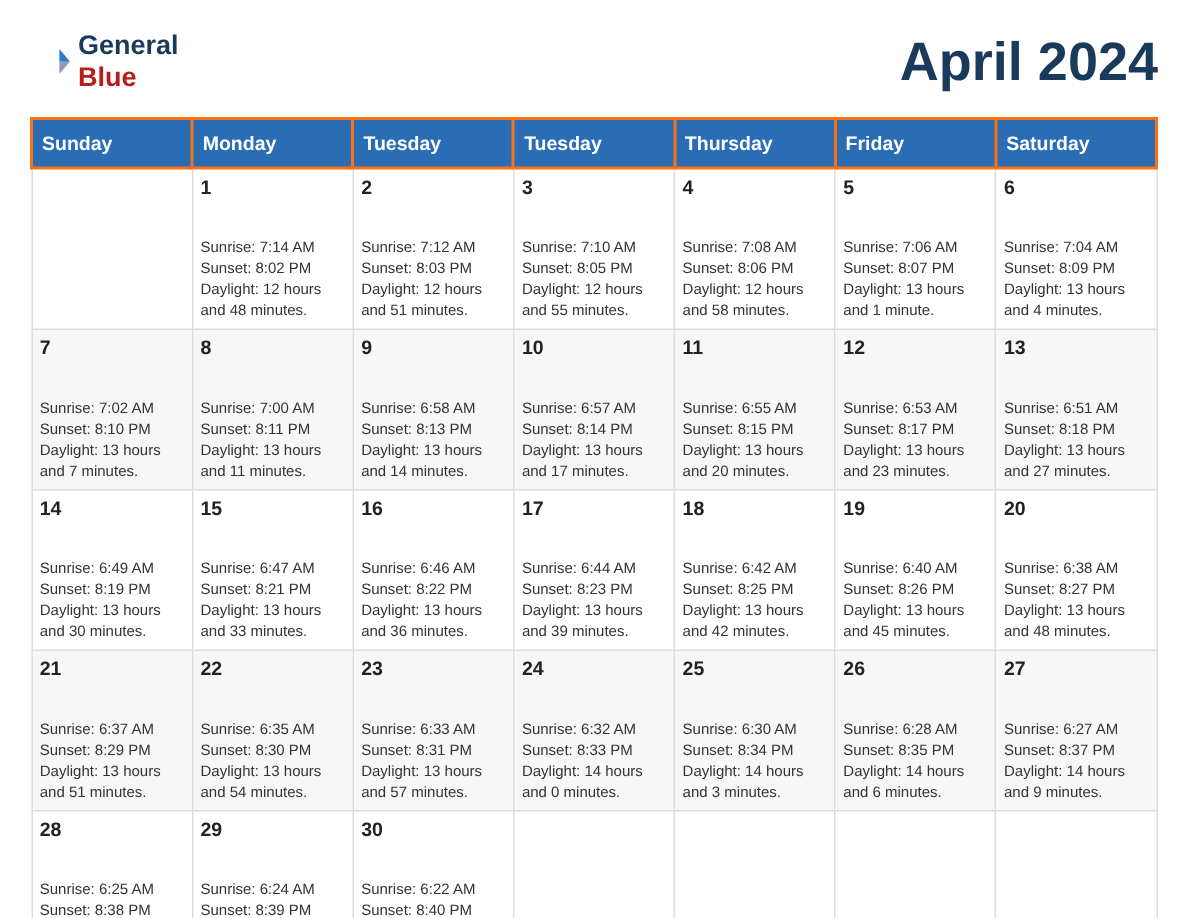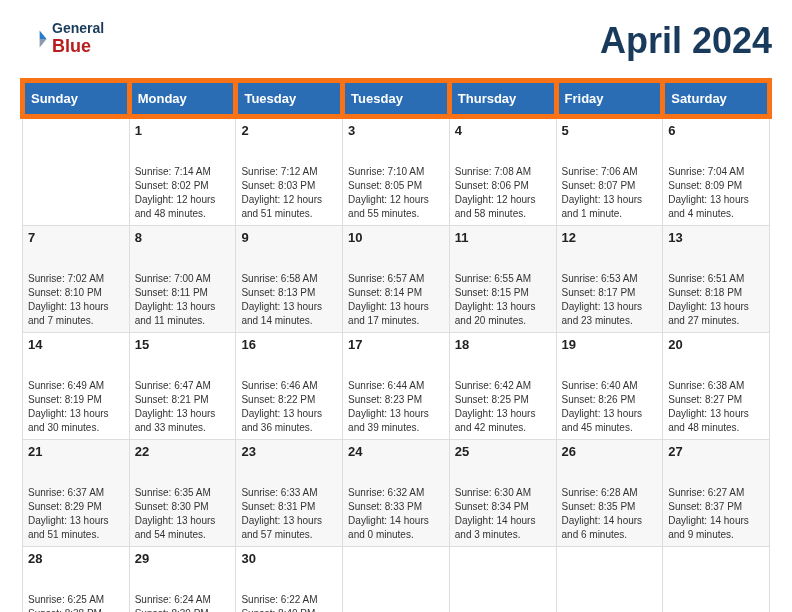--- a/index.html
+++ b/index.html
@@ -42,21 +42,21 @@
       border-collapse: collapse;
       font-size: 11px;
     }
     .calendar-table th {
       background: #2a6db5;
       color: #fff;
       padding: 8px 6px;
       text-align: left;
       font-size: 13px;
       font-weight: bold;
-      border: 5px solid #f97316;
+      border: 2px solid #f97316;
     }
     .calendar-table td {
       border: 1px solid #ddd;
       vertical-align: top;
       padding: 4px 5px;
       width: calc(100% / 7);
       min-height: 80px;
       background: #fff;
     }
     .day-number {
@@ -82,21 +82,21 @@
 </head>
 <body>
 
 <div class="header">
   <div class="logo">
     <svg class="logo-icon" viewBox="0 0 40 40">
       <polygon points="28,8 38,20 28,20" fill="#2a7dc9"></polygon>
       <polygon points="28,20 38,20 28,32" fill="#1a3a5c" opacity="0.5"></polygon>
     </svg>
     <div>
-      <div style="font-size:14px; font-weight:bold; color:#1a3a5c;">General</div>
+      <div style="font-size:18px; font-weight:bold; color:#1a3a5c;">General</div>
       <div style="font-size:18px; font-weight:bold; color:#b91c1c;">Blue</div>
     </div>
   </div>
   <div class="title-section">
     <div class="month-title">April 2024</div>
   </div>
 </div>
 
 <table class="calendar-table">
   <thead>

